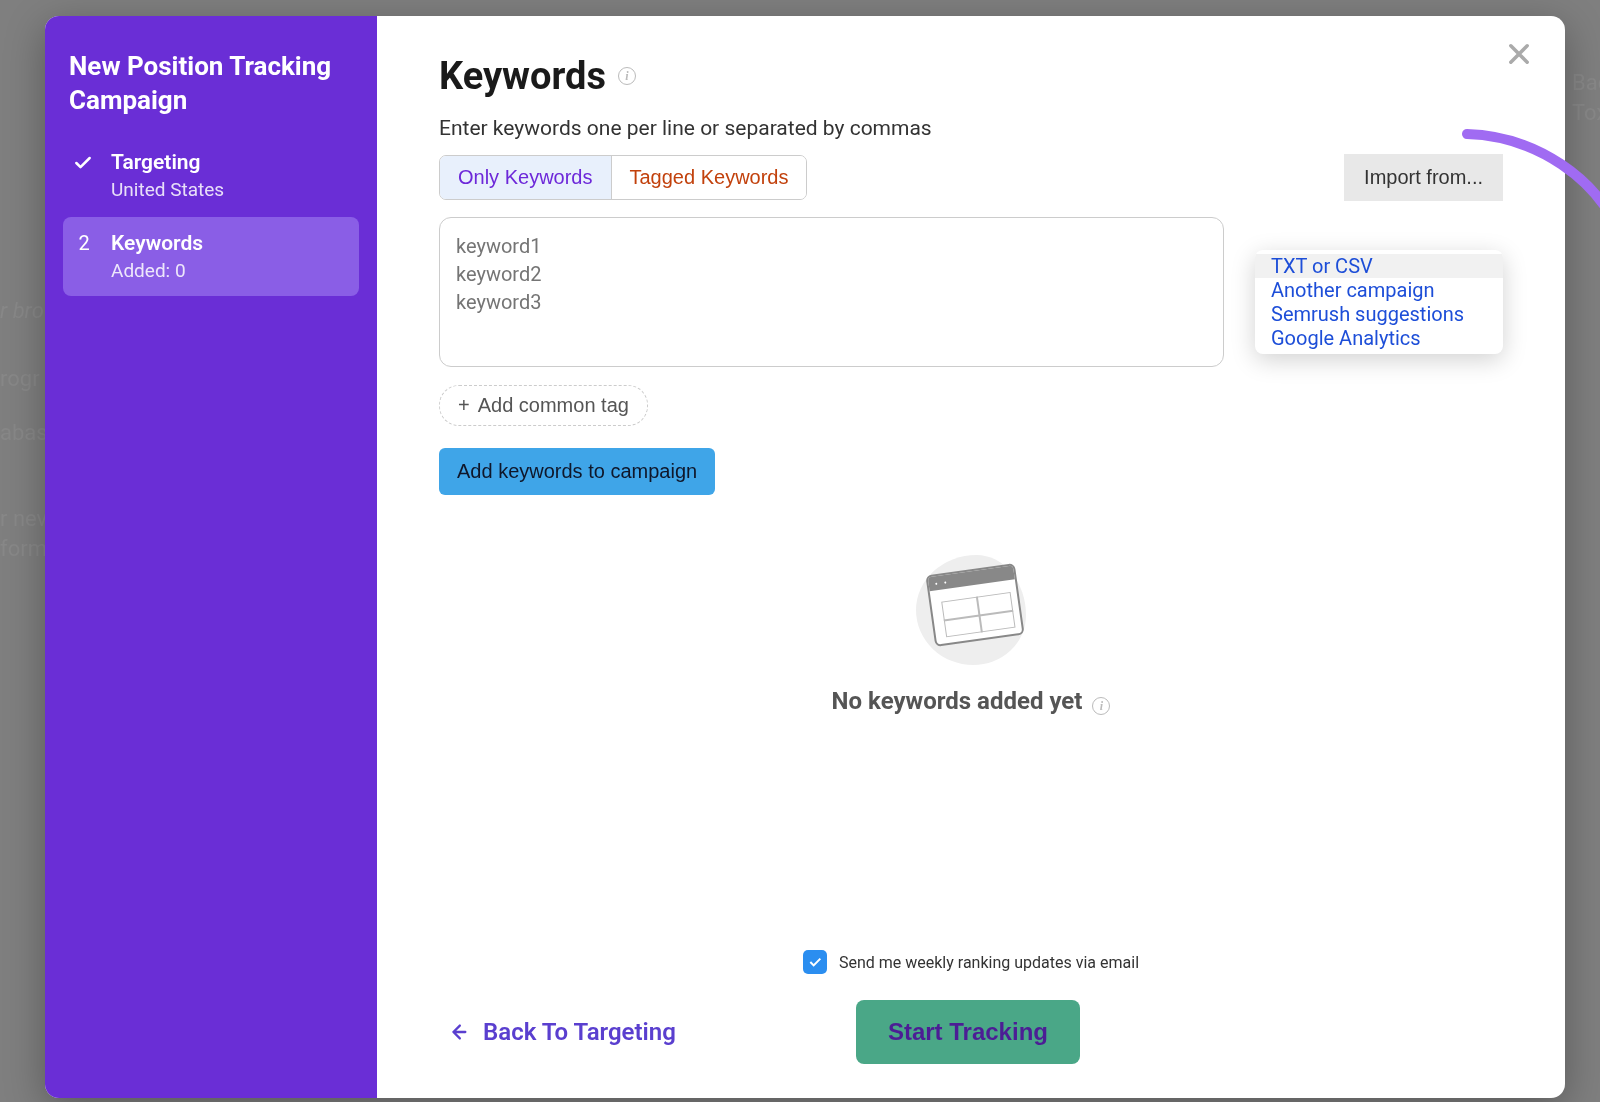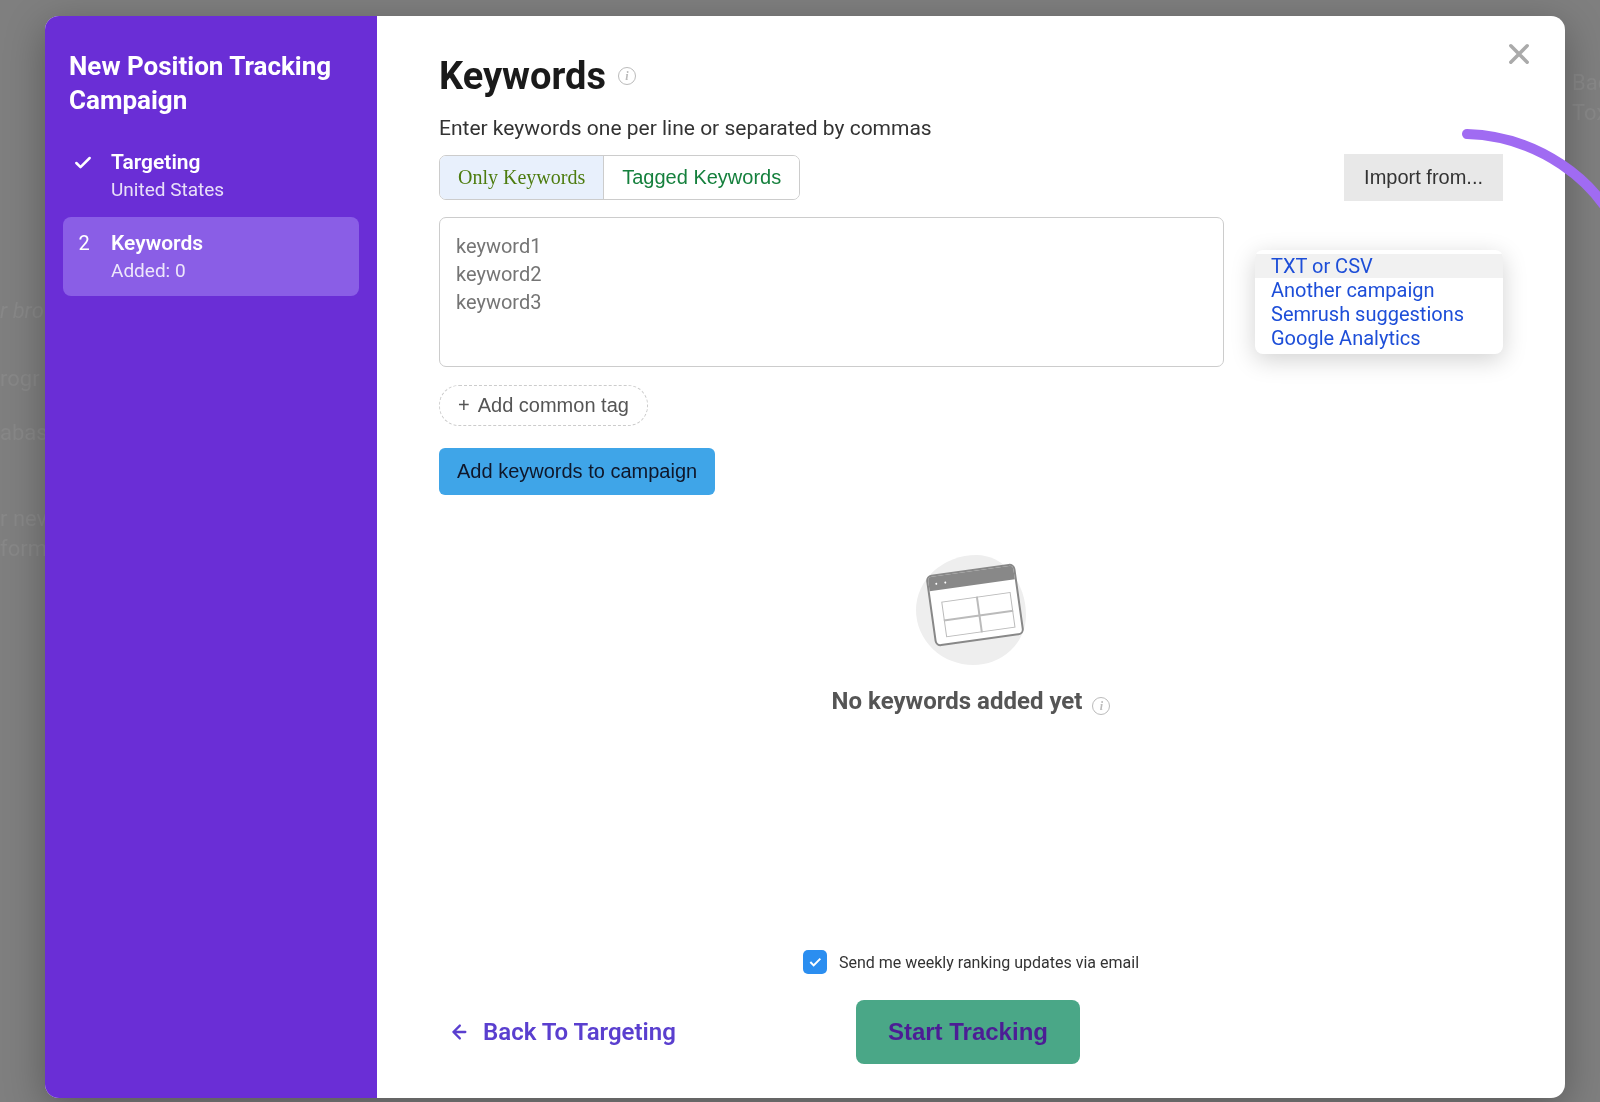--- a/index.html
+++ b/index.html
@@ -112,45 +112,44 @@
     display:flex;
     border:1px solid #ccc;
     border-radius:7px;
     overflow:hidden;
   }
   .seg button {
     background:#fff;
     border:none;
     padding:10px 18px;
     font-size:20px;
-    color:#15803d;
+    color:#c2410c;
     cursor:pointer;
   }
   .seg button.active {
     background:#e8f0fc;
-    color:#4d7c0f;
+    color:#6d28d9;
     border-right:1px solid #ccc;
-    font-family:Liberation Serif, serif;
   }
   .import-btn {
     margin-left:auto;
     background:#e8e8e8;
     border:none;
     border-radius:0;
     padding:12px 20px;
     font-size:20px;
     color:#333;
     cursor:pointer;
   }
   .textarea {
     margin-top:16px;
     width:785px;
     height:150px;
     border:1px solid #ccc;
-    border-radius:7px;
+    border-radius:12px;
     padding:14px 16px;
     font-size:20px;
     color:#0c4a6e;
     resize:none;
     font-family:inherit;
     line-height:1.4;
   }
   .add-tag {
     margin-top:14px;
     border:1.5px dashed #ccc;

